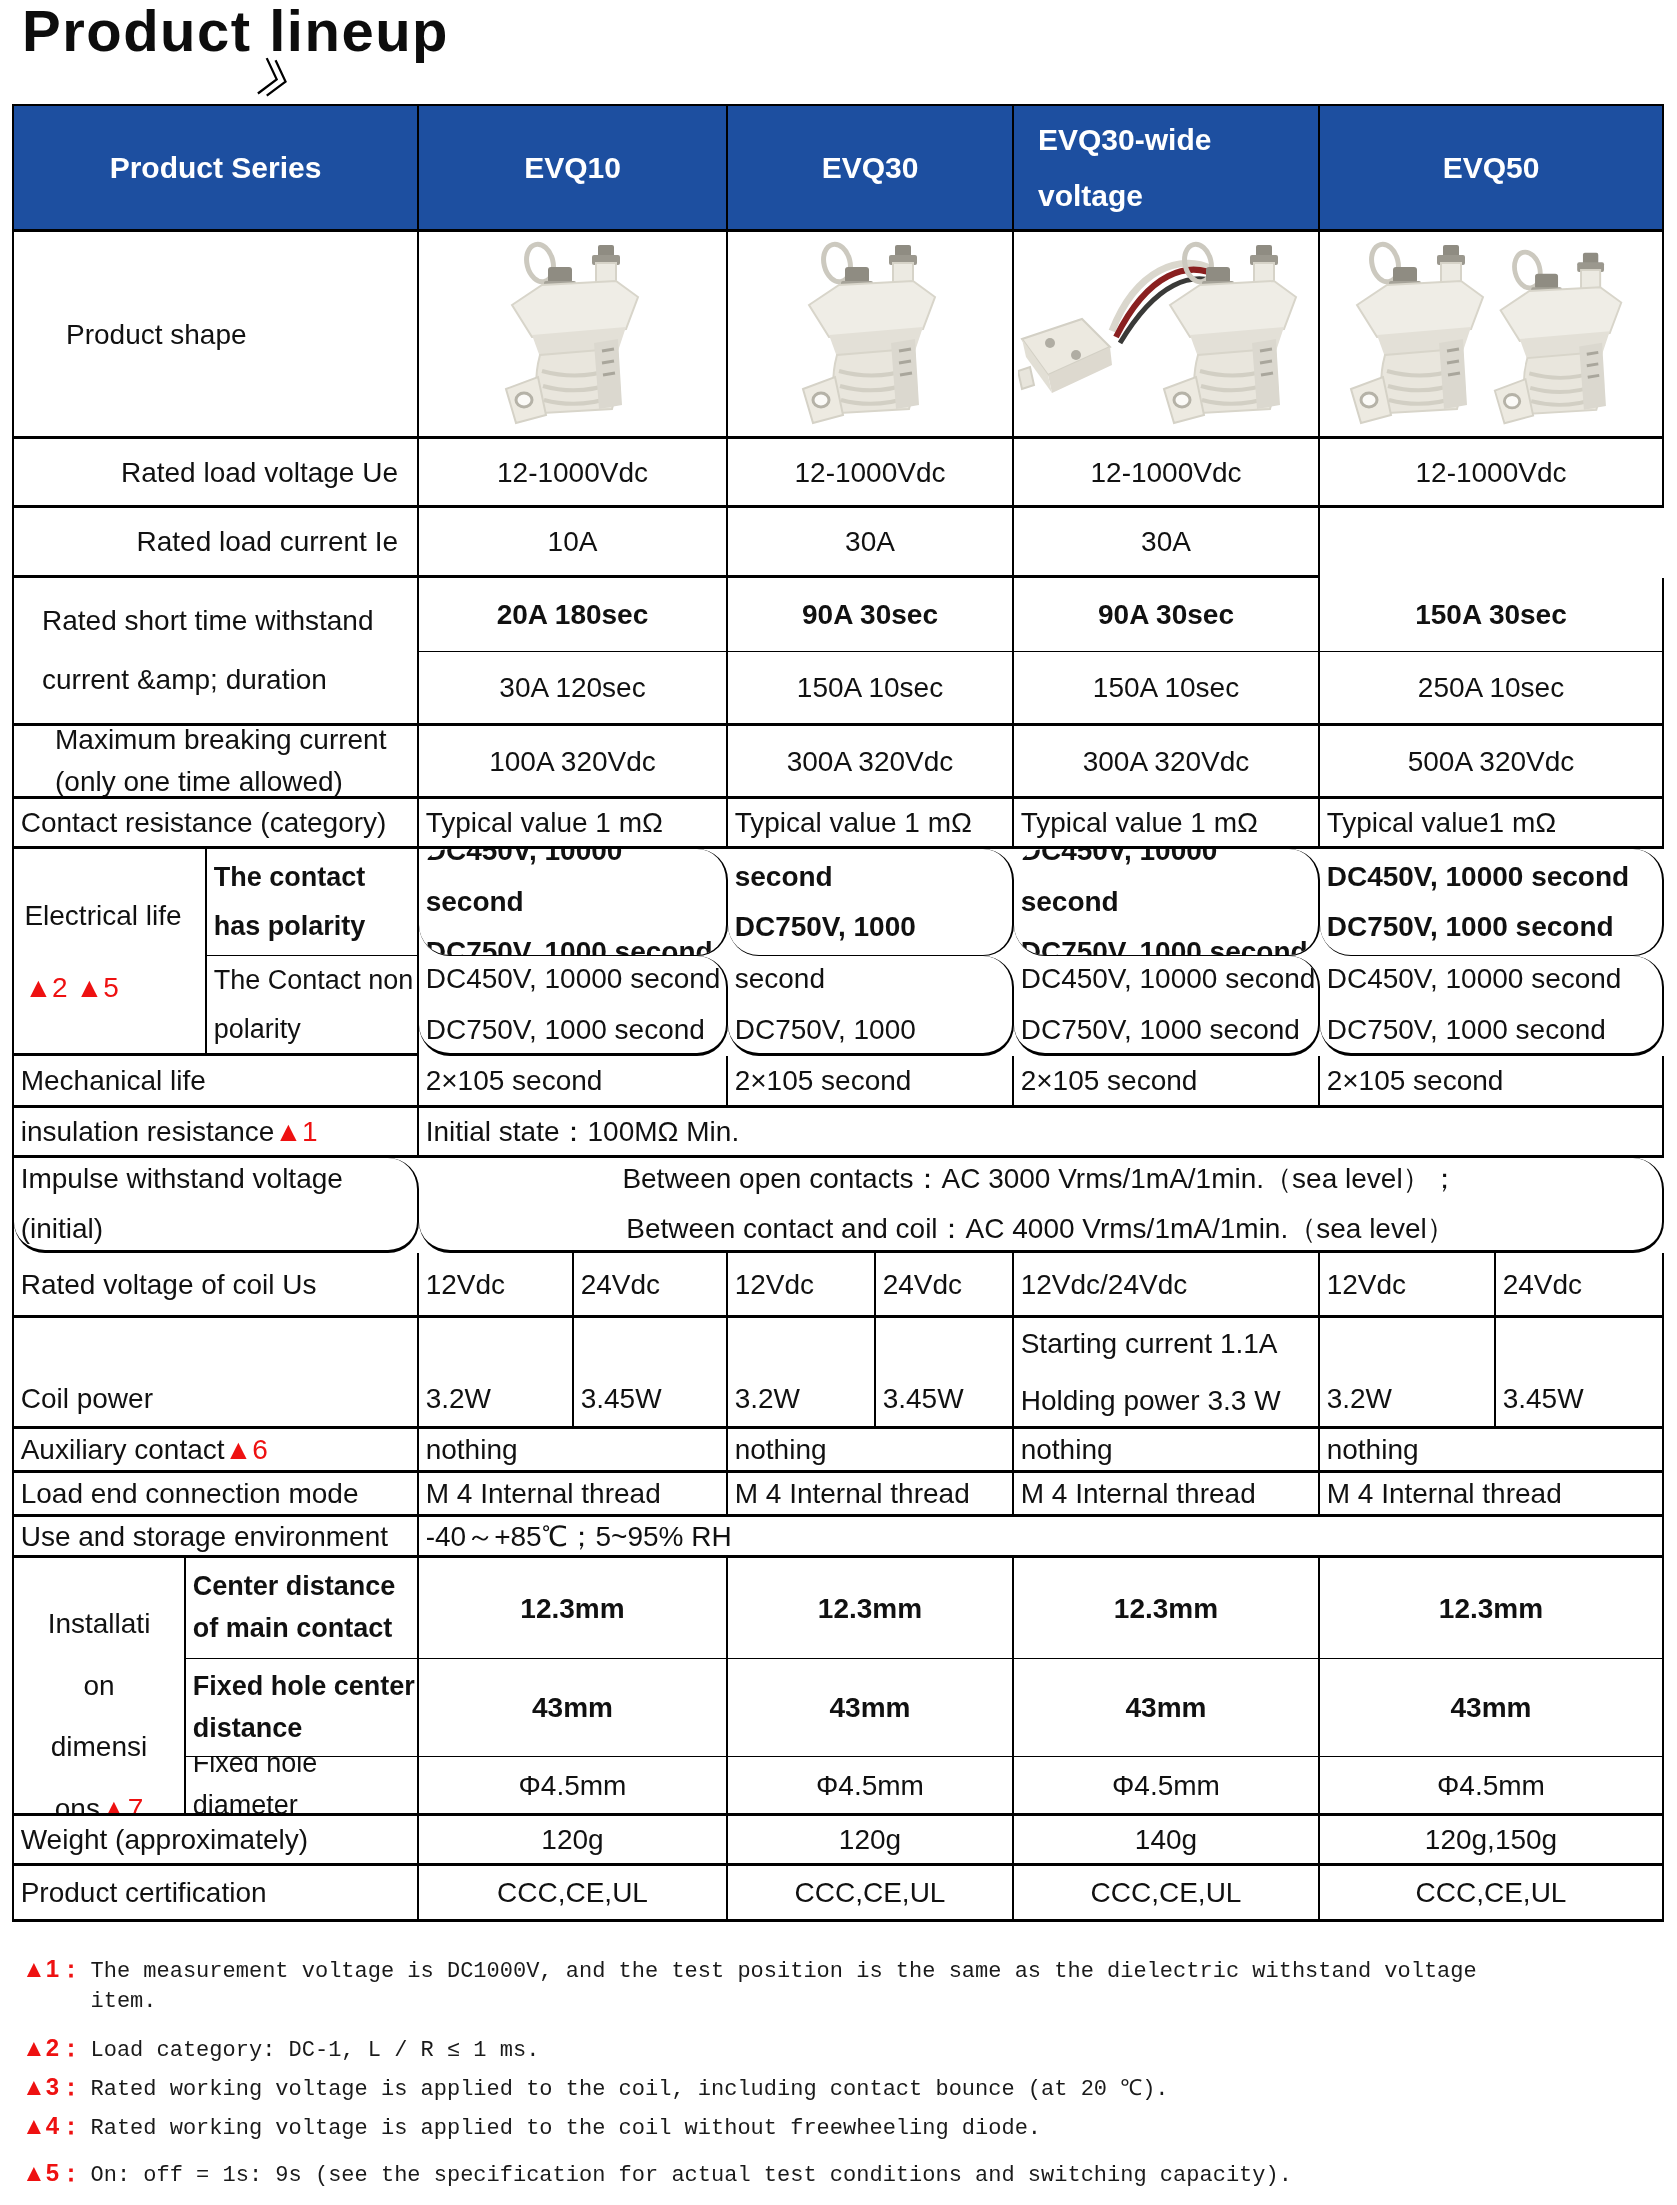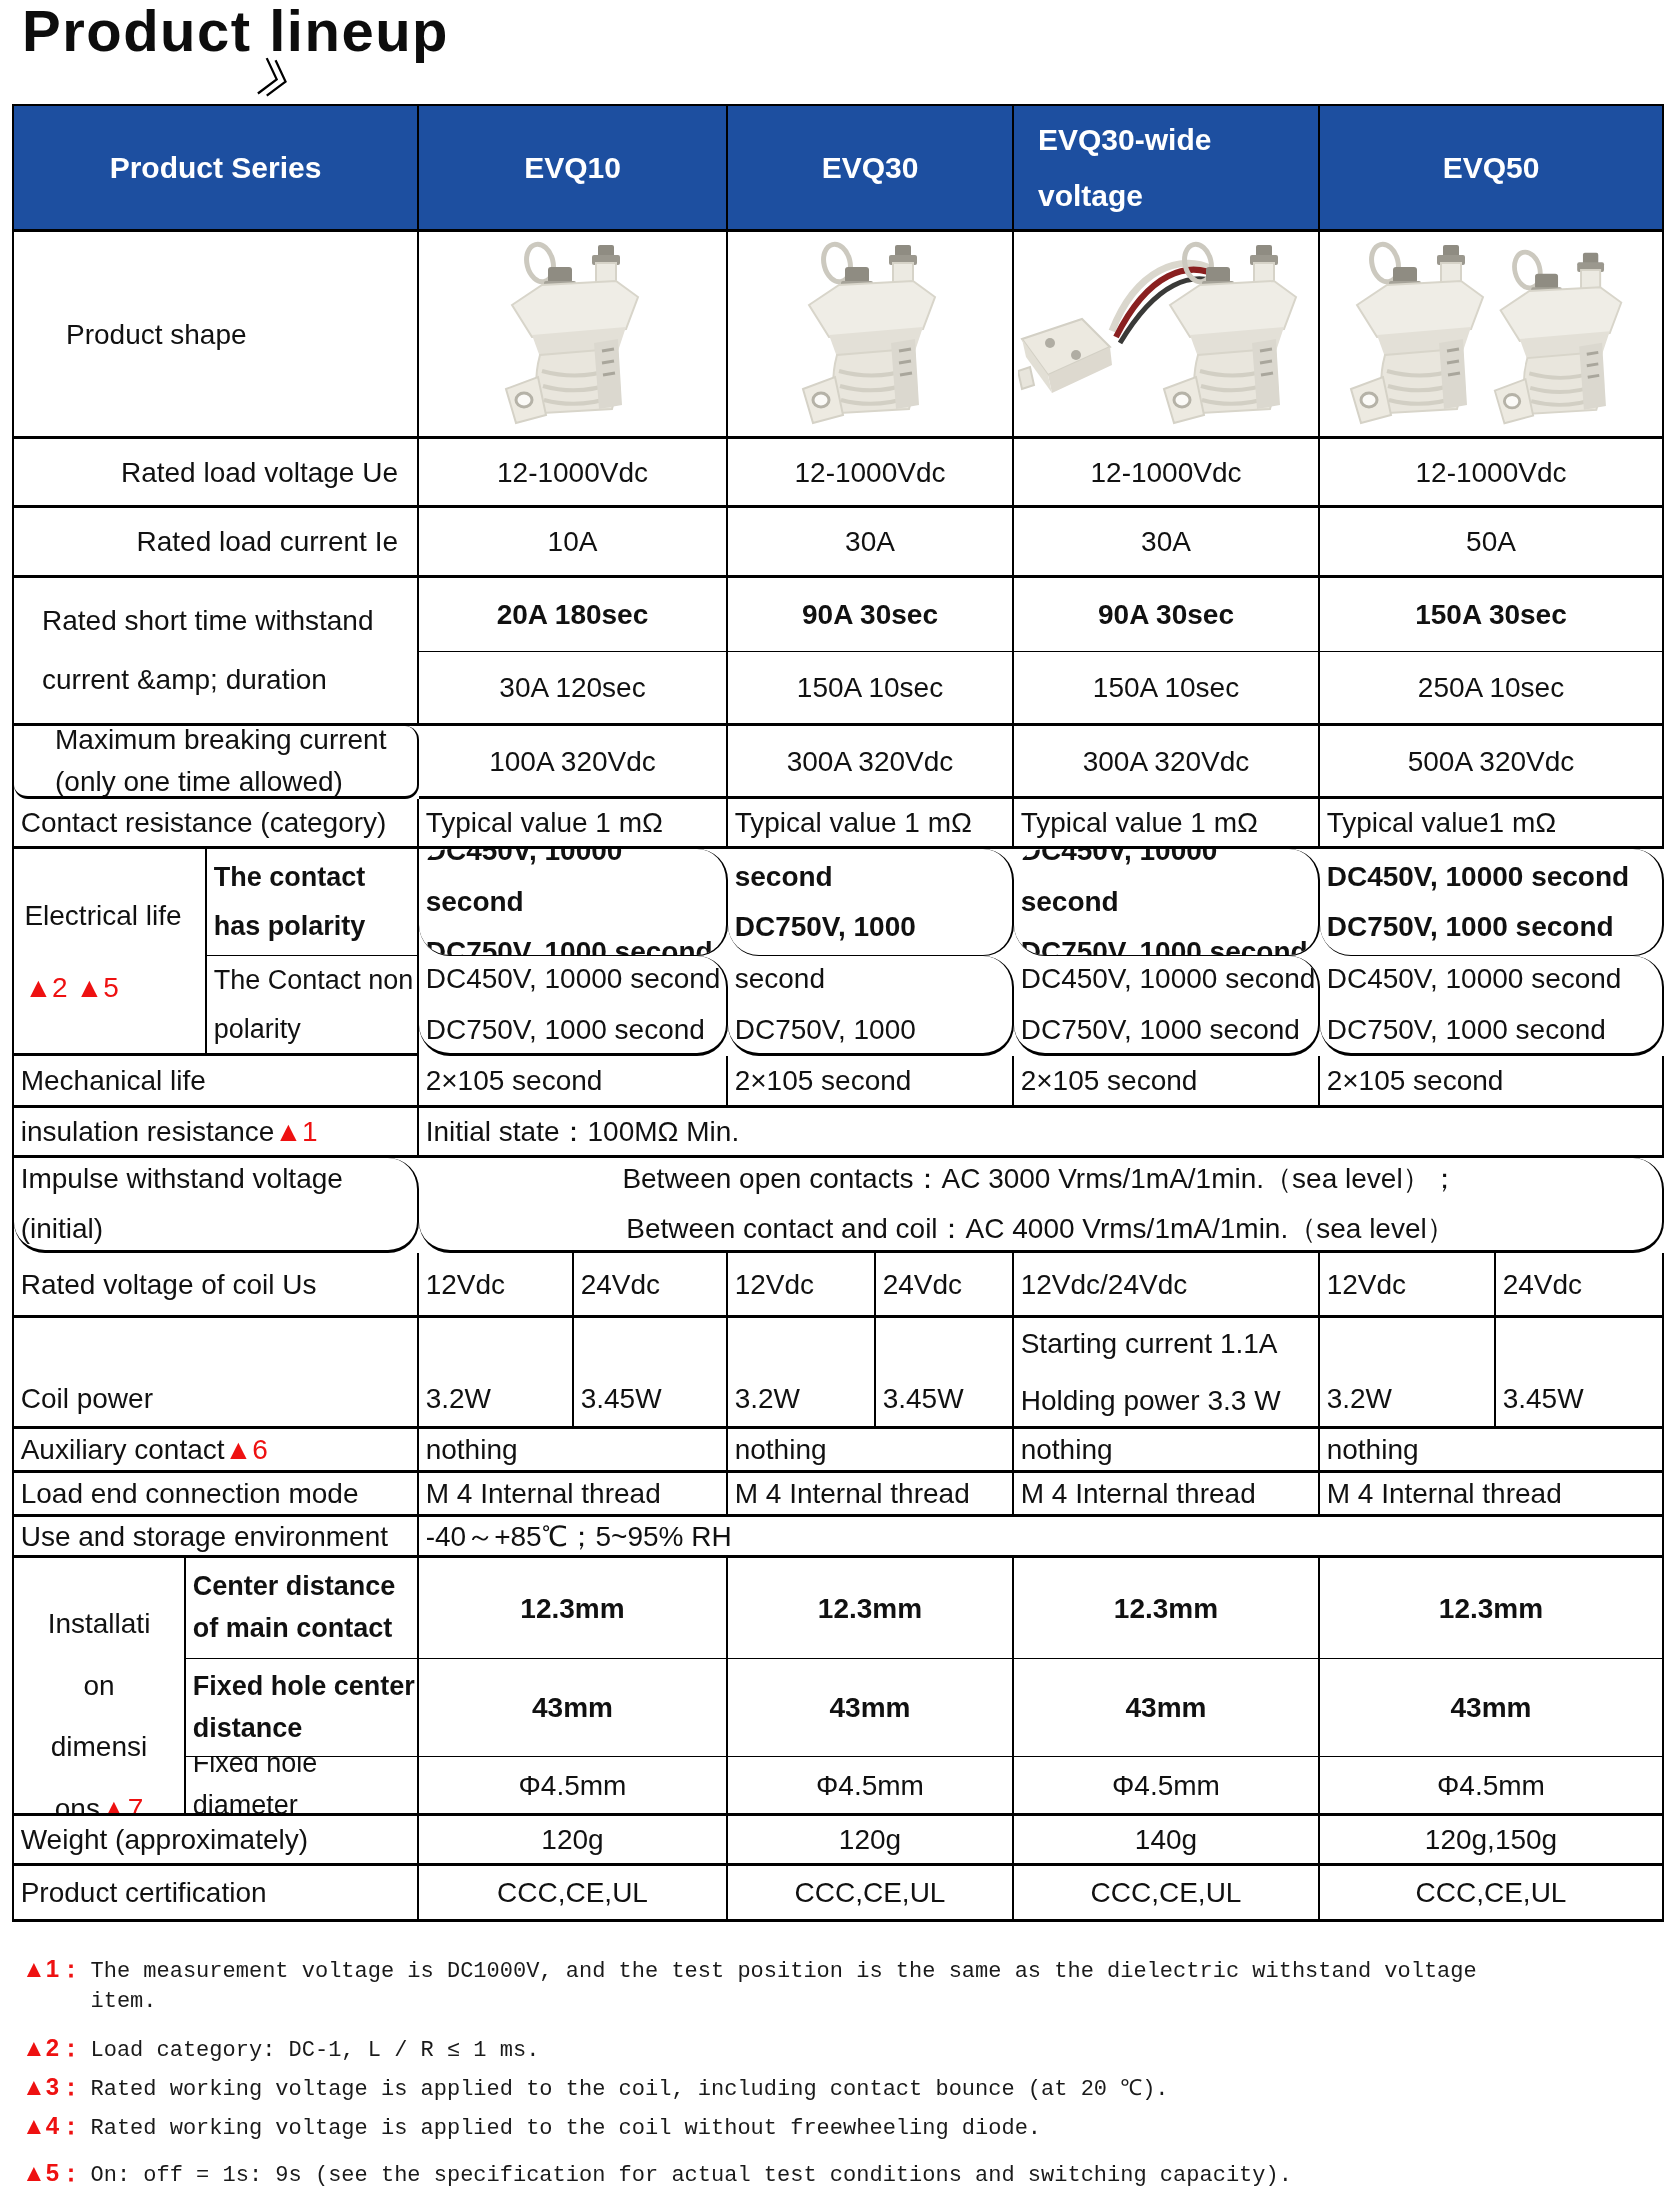--- a/index.html
+++ b/index.html
@@ -22,21 +22,21 @@
   .sAll{grid-column:4/11}
   .r2{grid-row:span 2}.r3{grid-row:span 3}
   
   .hd{background:#1d4fa0;color:#fff;font-weight:bold;font-size:30px;}
   .hdw{justify-content:flex-start;text-align:left;padding-left:24px;line-height:1.85;white-space:pre-line;}
   .tb{border-bottom-width:1.5px;font-weight:bold;}
   .lf{justify-content:flex-start;text-align:left;padding-left:6.7px;}
   .rt{justify-content:flex-end;text-align:center;padding-right:19px;}
   .pl70{justify-content:flex-start;text-align:left;padding-left:52px;}
   .stl{justify-content:flex-start;text-align:left;padding-left:28px;line-height:2.1;padding-right:11px;}
-  .brl{justify-content:flex-start;text-align:left;padding-left:41px;line-height:1.5;padding-right:24px;border-radius:14px;}
+  .brl{justify-content:flex-start;text-align:left;padding-left:41px;line-height:1.5;padding-right:24px;}
   .pre{white-space:pre-line;}
   .lh18{line-height:1.8;border-radius:31px;}
   .lh21{line-height:2.05;}
   .bot{align-items:flex-end;padding-bottom:10.4px;}
   .f36{font-size:27px;line-height:1.55;}
   .f37{font-size:27px;line-height:1.8;}
   .mark{color:#ee1111;}
   .elab{flex-direction:column;justify-content:center;align-items:flex-start;gap:37px;padding-left:10.4px;text-align:right;}
   .ilabin{white-space:pre-line;text-align:center;line-height:2.2;}
   .img{background:#fff;}
@@ -135,21 +135,20 @@
     <div class="c s13 rt">Rated load voltage Ue</div>
     <div class="c s45">12-1000Vdc</div>
     <div class="c s67">12-1000Vdc</div>
     <div class="c s8">12-1000Vdc</div>
     <div class="c s910">12-1000Vdc</div>
 
     <div class="c s13 rt">Rated load current Ie</div>
     <div class="c s45">10A</div>
     <div class="c s67">30A</div>
     <div class="c s8">30A</div>
-    <div class="c s910">50A</div>
 
     <div class="c s13 r2 stl">Rated short time withstand current &amp;amp; duration</div>
     <div class="c s45 tb">20A 180sec</div>
     <div class="c s67 tb">90A 30sec</div>
     <div class="c s8 tb">90A 30sec</div>
     <div class="c s910 tb">150A 30sec</div>
     <div class="c s45">30A 120sec</div>
     <div class="c s67">150A 10sec</div>
     <div class="c s8">150A 10sec</div>
     <div class="c s910">250A 10sec</div>

